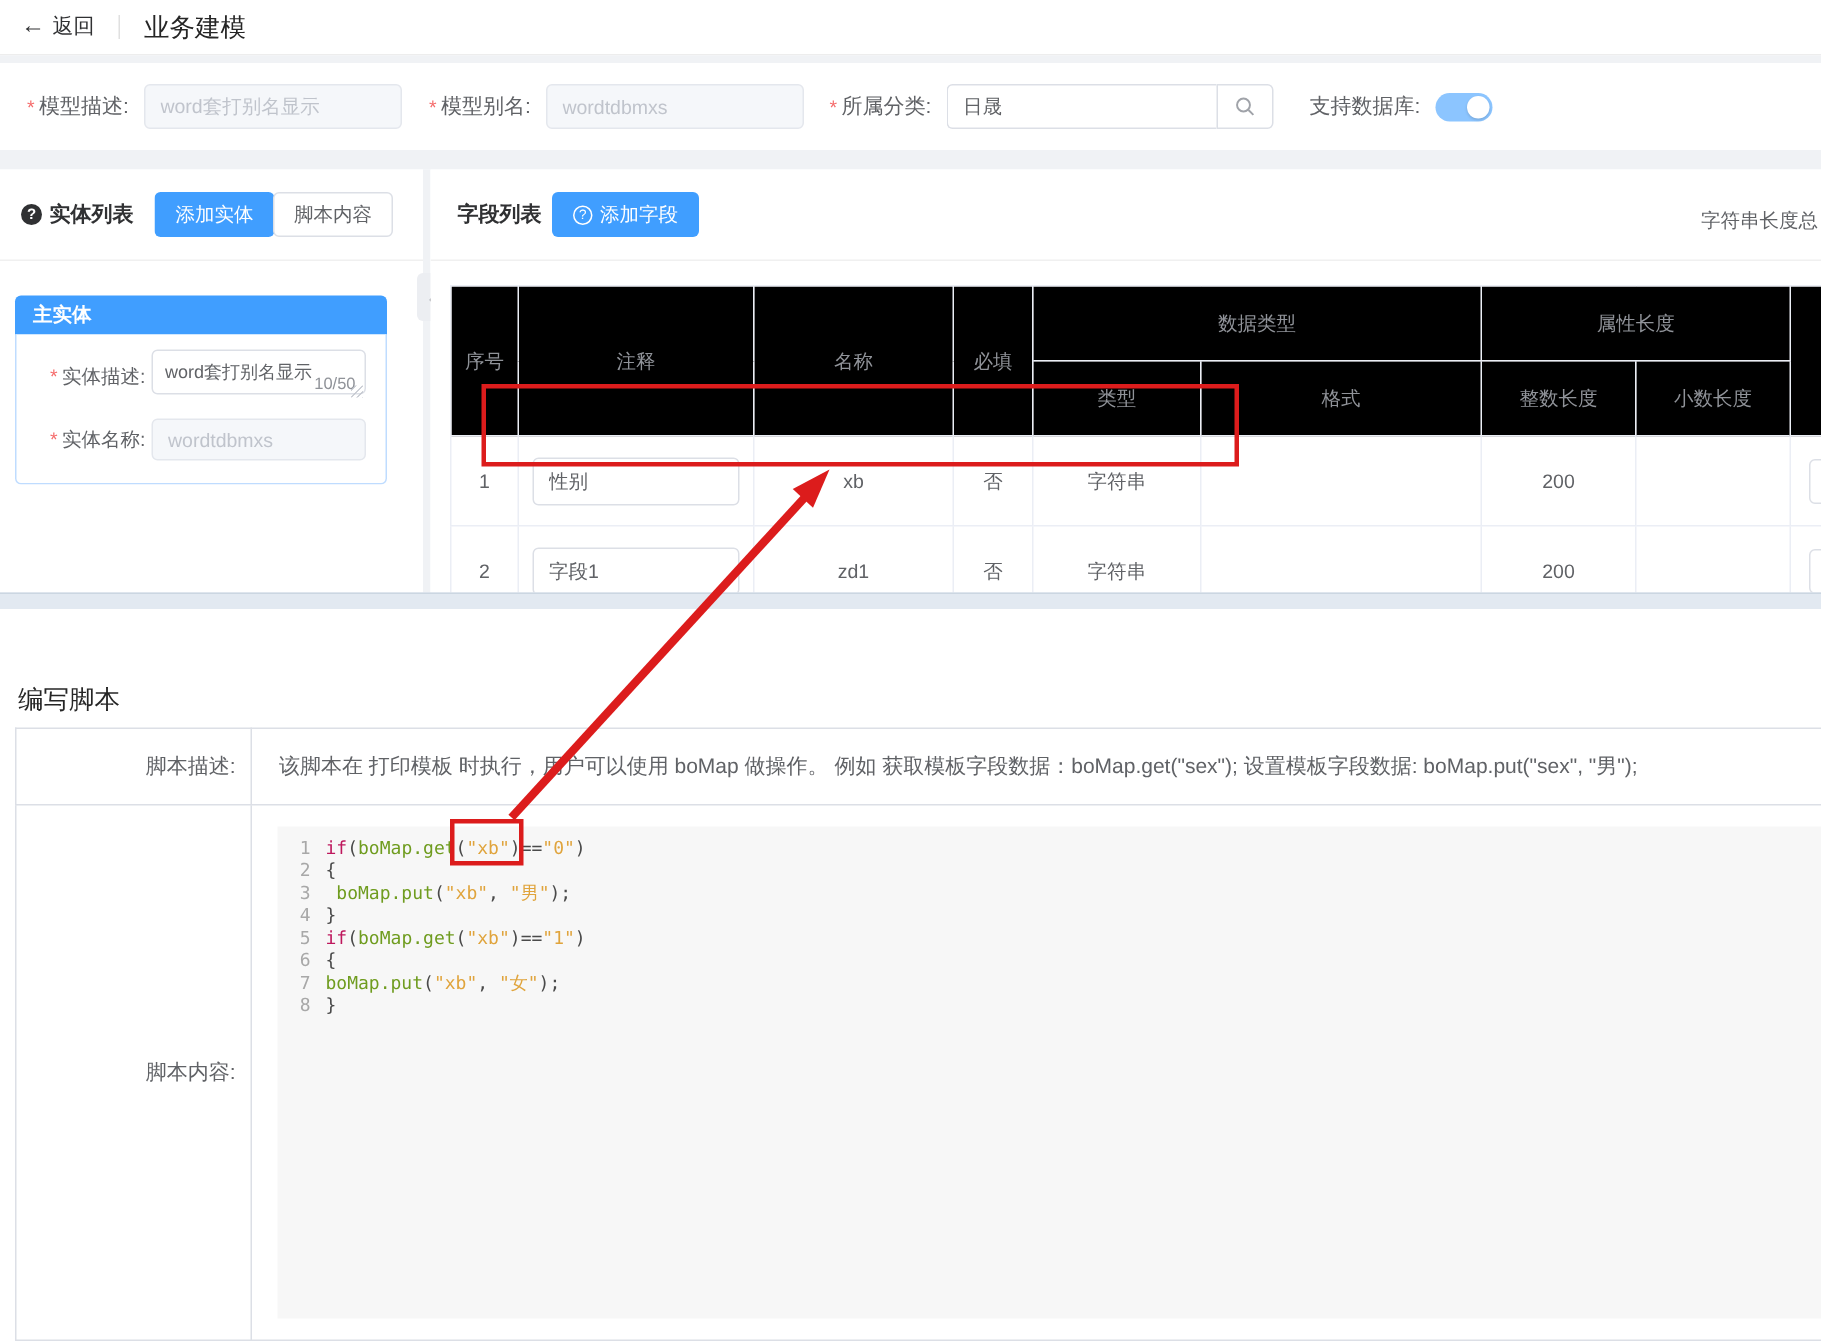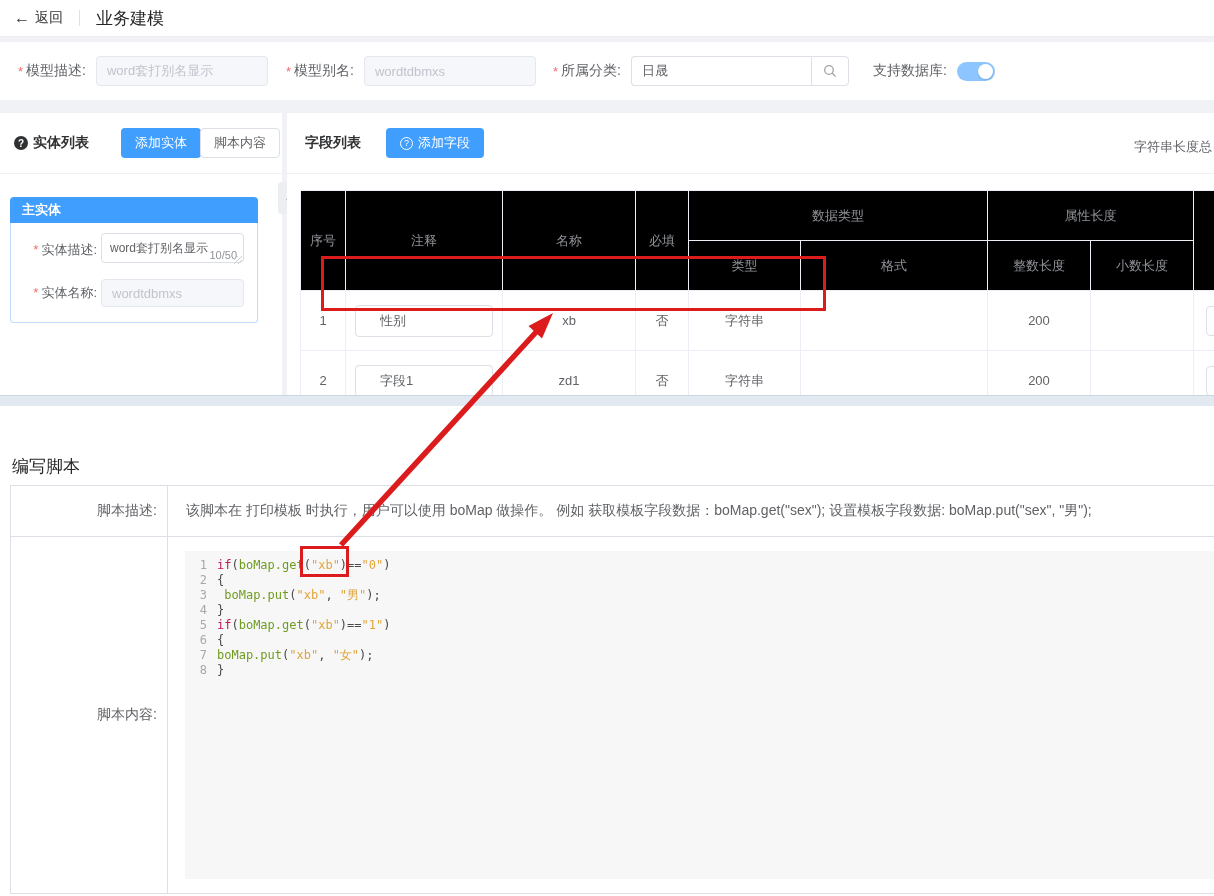--- a/index.html
+++ b/index.html
@@ -37,21 +37,21 @@
 
   
   .left-panel  { position:absolute; left:0;   top:113px; width:282px; height:282px; background:#fff; }
   .right-panel { position:absolute; left:287px; top:113px; width:927px; height:282px; background:#fff; overflow:hidden; }
   .panel-head-border { position:absolute; left:0; top:60px; width:100%; height:1px; background:#f0f0f0; }
   .panel-title { position:absolute; left:14px; top:21px; display:flex; align-items:center; gap:5px;
                  font-size:14px; font-weight:bold; color:#303133; }
   .help-circle { width:14px; height:14px; border-radius:50%; background:#303133; color:#fff; font-size:10px;
                  font-weight:bold; display:inline-flex; align-items:center; justify-content:center; }
   .btn { height:30px; border-radius:4px; font-size:13px; padding:0 13px; display:inline-flex; align-items:center;
-         justify-content:center; gap:5px; cursor:pointer; border:1px solid transparent; white-space:nowrap;margin-left:18px; }
+         justify-content:center; gap:5px; cursor:pointer; border:1px solid transparent; white-space:nowrap; }
   .btn-primary { background:#409eff; color:#fff; }
   .btn-plain { background:#fff; color:#606266; border-color:#dcdfe6; }
   .q-circle { width:13px; height:13px; border:1px solid #fff; border-radius:50%; font-size:9px; color:#fff;
               display:inline-flex; align-items:center; justify-content:center; }
 
   
   .entity-card { position:absolute; left:10px; top:84px; width:248px; height:126px; }
   .entity-card-head { height:26px; background:#409eff; border-radius:4px 4px 0 0; color:#fff; font-size:13px;
                       font-weight:bold; display:flex; align-items:center; padding-left:12px; }
   .entity-card-body { height:100px; border:1px solid #bfdcff; border-top:none; border-radius:0 0 4px 4px;
@@ -69,21 +69,21 @@
   .collapse-tab { position:absolute; left:278px; top:182px; width:20px; height:32px; background:#eceef2;
                   border-radius:4px 0 0 4px; display:flex; align-items:center; justify-content:center;
                   color:#909399; font-size:13px; cursor:pointer; }
 
   
   .len-note { position:absolute; right:2px; top:25px; font-size:13px; color:#606266; white-space:nowrap; }
   .field-table { position:absolute; left:13px; top:77px; border-collapse:collapse; table-layout:fixed; width:933px; }
   .field-table th, .field-table td { border:1px solid #ebeef5; text-align:center; font-size:13px; }
   .field-table th { background:#000000; color:#909399; font-weight:400; height:50px; }
   .field-table td { height:60px; color:#606266; background:#fff; }
-  .cell-input { width:138px; height:32px; border:1px solid #dcdfe6; border-radius:4px; padding:0 24px;
+  .cell-input { width:138px; height:32px; border:1px solid #dcdfe6; border-radius:4px; padding:0 10px;
                 font-size:13px; color:#606266; font-family:inherit; outline:none; }
   .cut-btn { width:30px; height:30px; border:1px solid #dcdfe6; border-radius:4px; background:#fff; margin-left:12px; }
 
   
   .band { position:absolute; left:0; top:395px; width:1214px; height:11px; background:#e2e9f1; border-top:1px solid #cbd6e1; }
 
   
   .script-title { position:absolute; left:12px; top:415px; font-size:17px; color:#262626; font-weight:500;margin-top:40px; }
   .script-table { position:absolute; left:10px; top:485px; width:1210px; border-collapse:collapse; }
   .script-table td { border:1px solid #dcdfe6; font-size:14px; color:#606266; }

